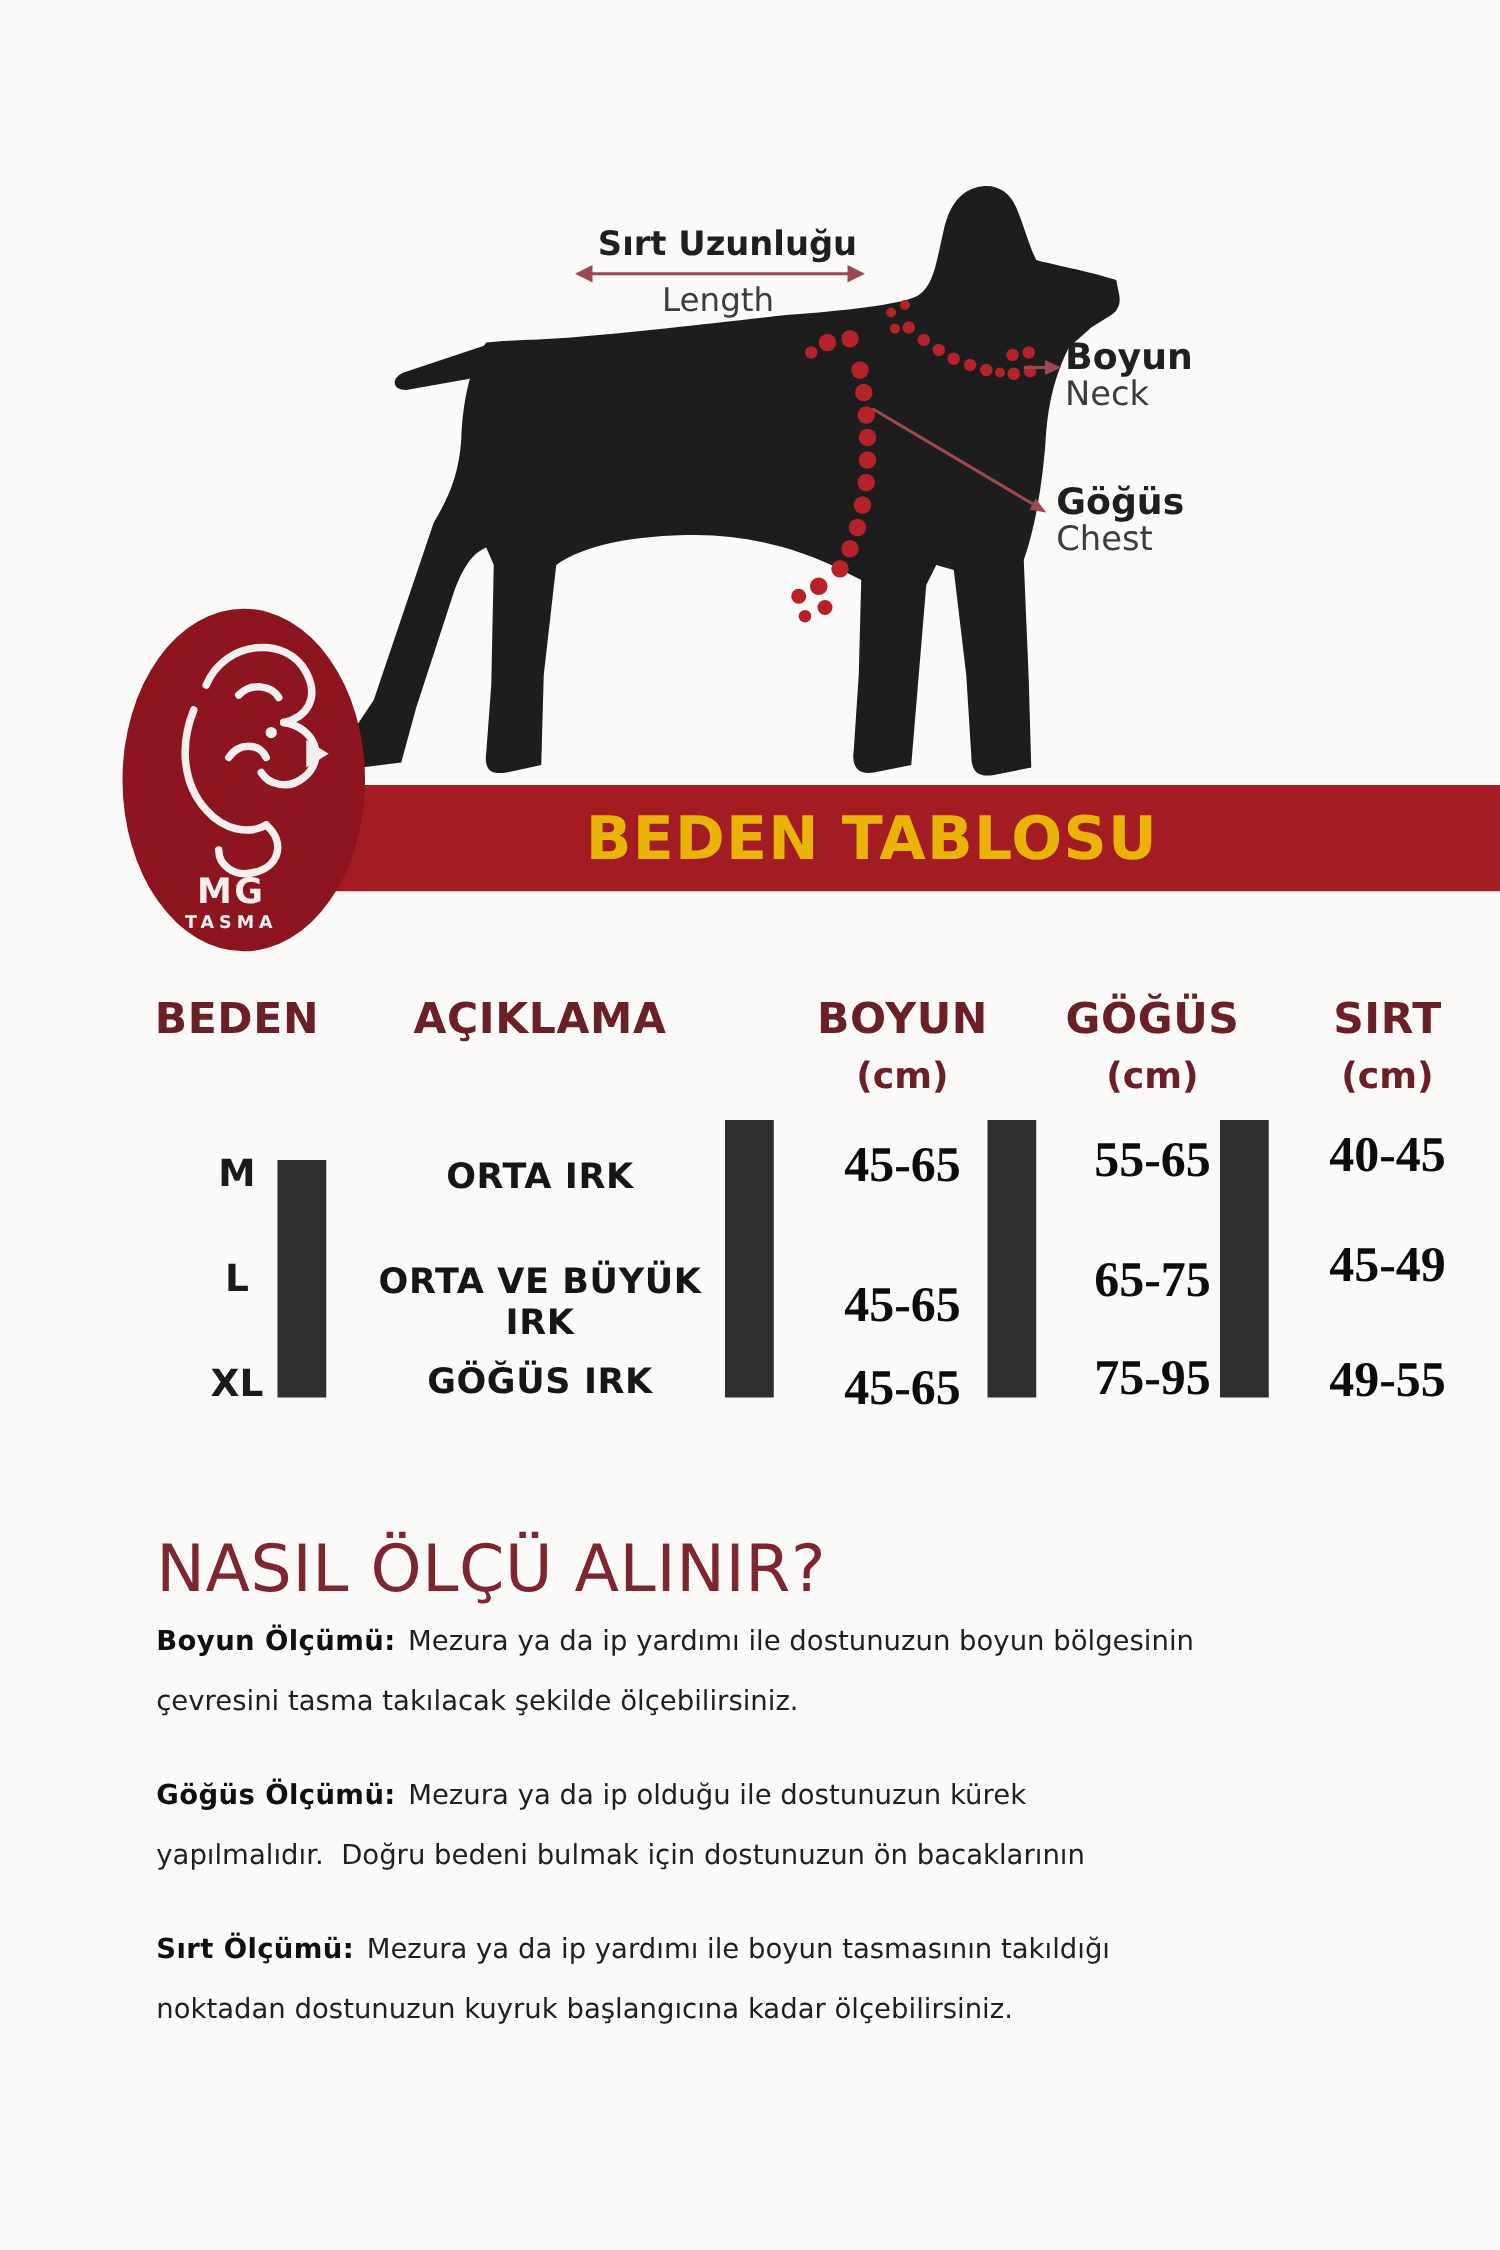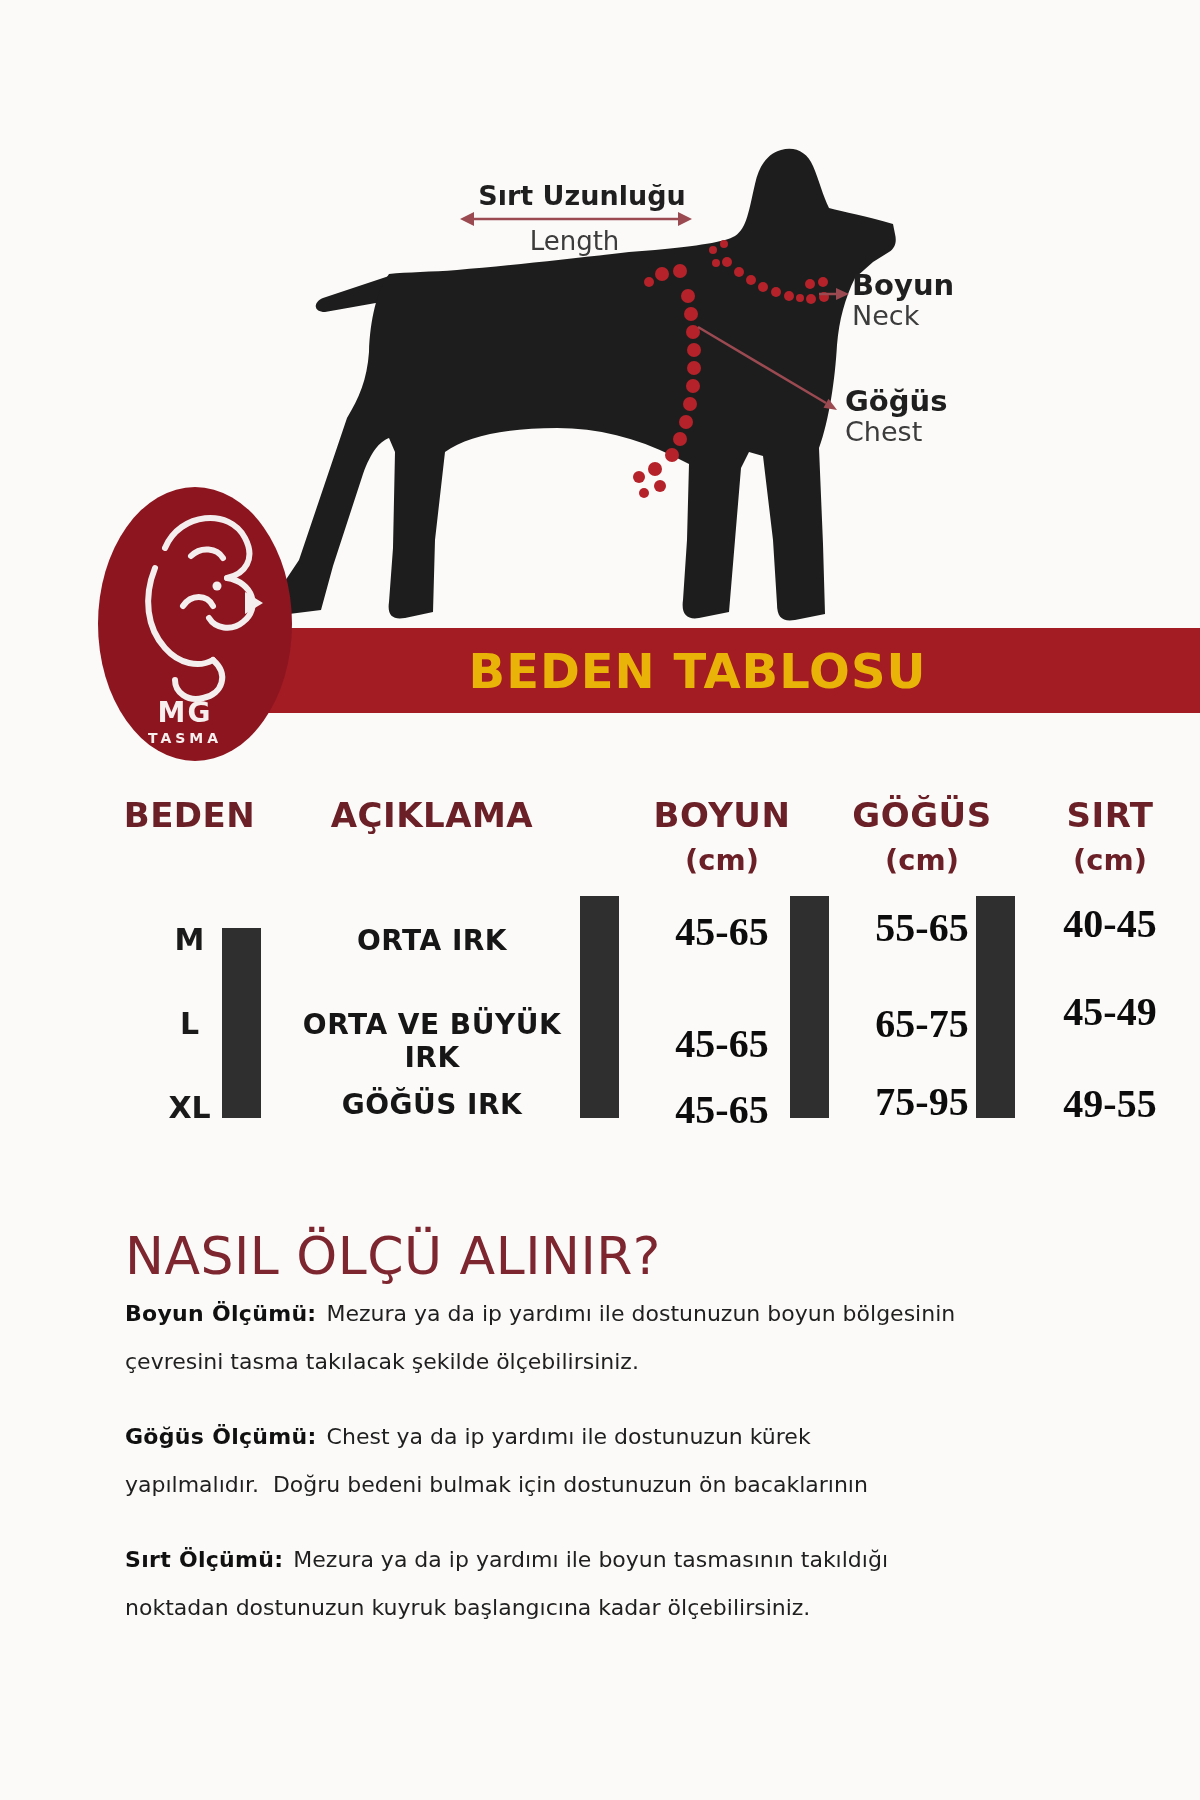--- a/index.html
+++ b/index.html
@@ -216,20 +216,20 @@
 </div>
 
 <div class="abs" id="howto-title">NASIL ÖLÇÜ ALINIR?</div>
 
 <div class="abs" id="paras">
   <div class="para">
     <div class="p-line"><span class="p-lead">Boyun Ölçümü:</span><span>Mezura ya da ip yardımı ile dostunuzun boyun bölgesinin</span></div>
     <div class="p-line">çevresini tasma takılacak şekilde ölçebilirsiniz.</div>
   </div>
   <div class="para">
-    <div class="p-line"><span class="p-lead">Göğüs Ölçümü:</span><span>Chest ya da ip yardımı ile dostunuzun kürek</span></div>
+    <div class="p-line"><span class="p-lead">Göğüs Ölçümü:</span><span>Mezura ya da ip olduğu ile dostunuzun kürek</span></div>
     <div class="p-line">yapılmalıdır.  Doğru bedeni bulmak için dostunuzun ön bacaklarının</div>
   </div>
   <div class="para">
     <div class="p-line"><span class="p-lead">Sırt Ölçümü:</span><span>Mezura ya da ip yardımı ile boyun tasmasının takıldığı</span></div>
     <div class="p-line">noktadan dostunuzun kuyruk başlangıcına kadar ölçebilirsiniz.</div>
   </div>
 </div>
 
 </body></html>

